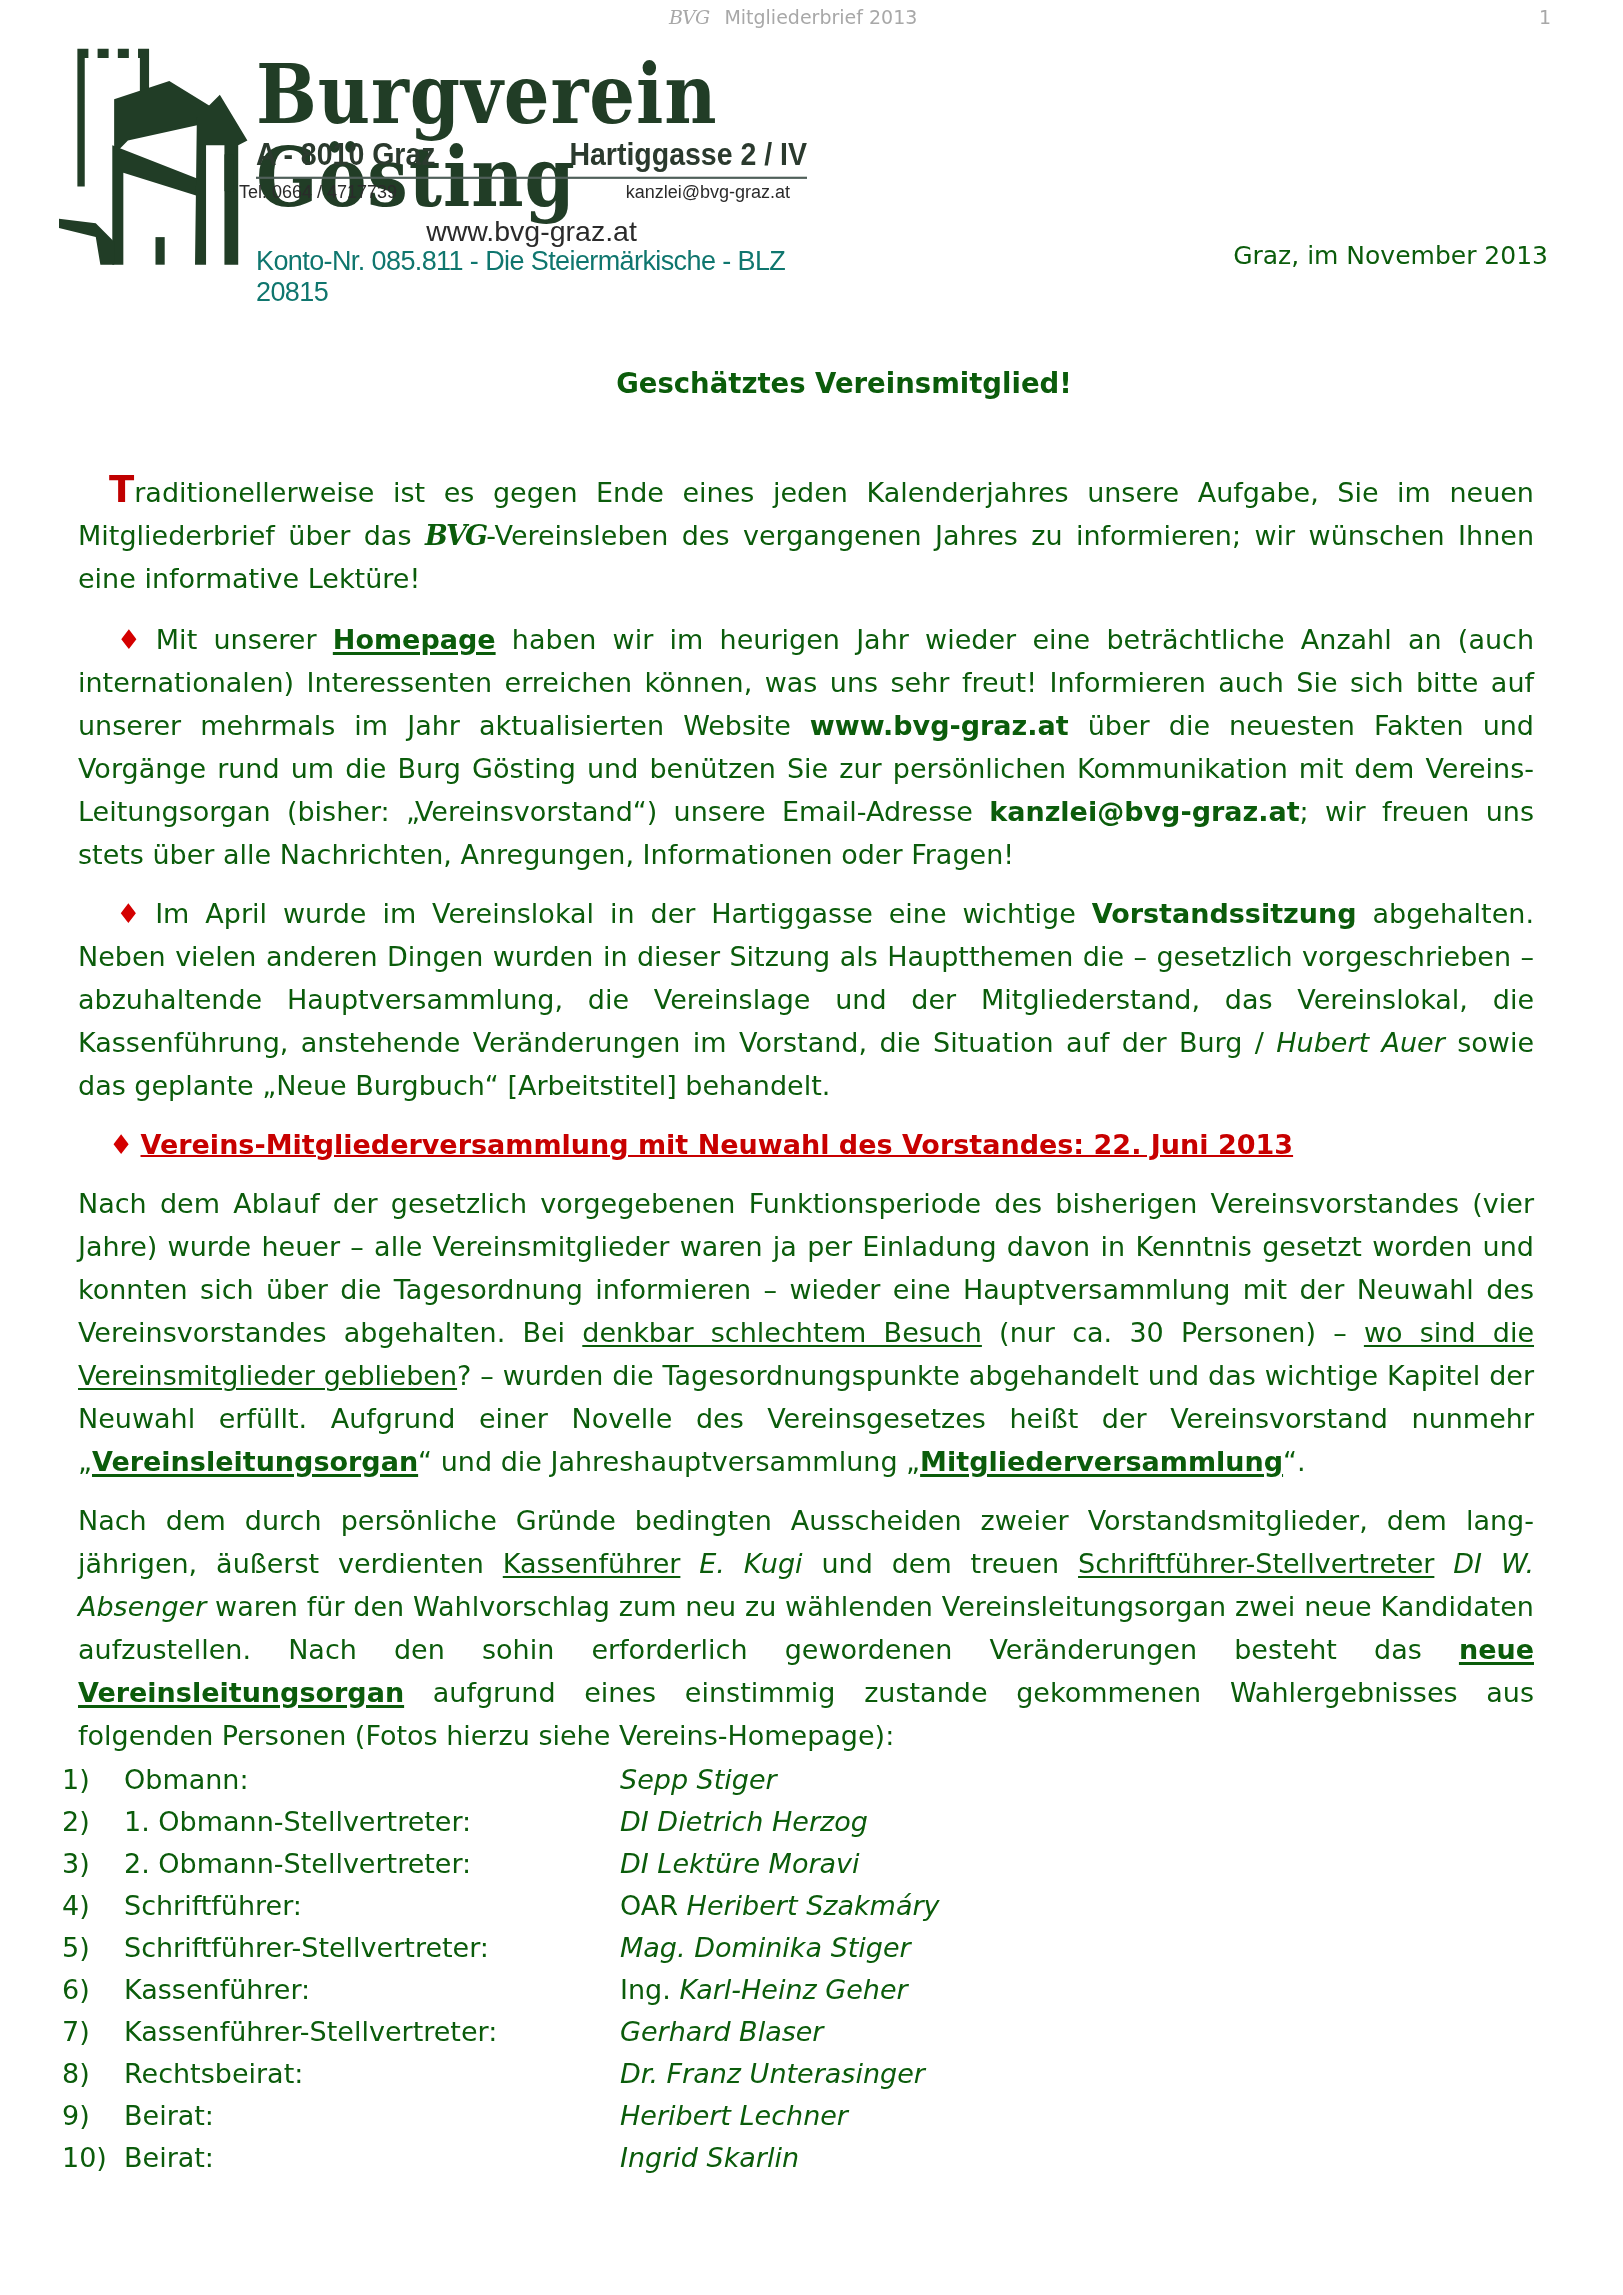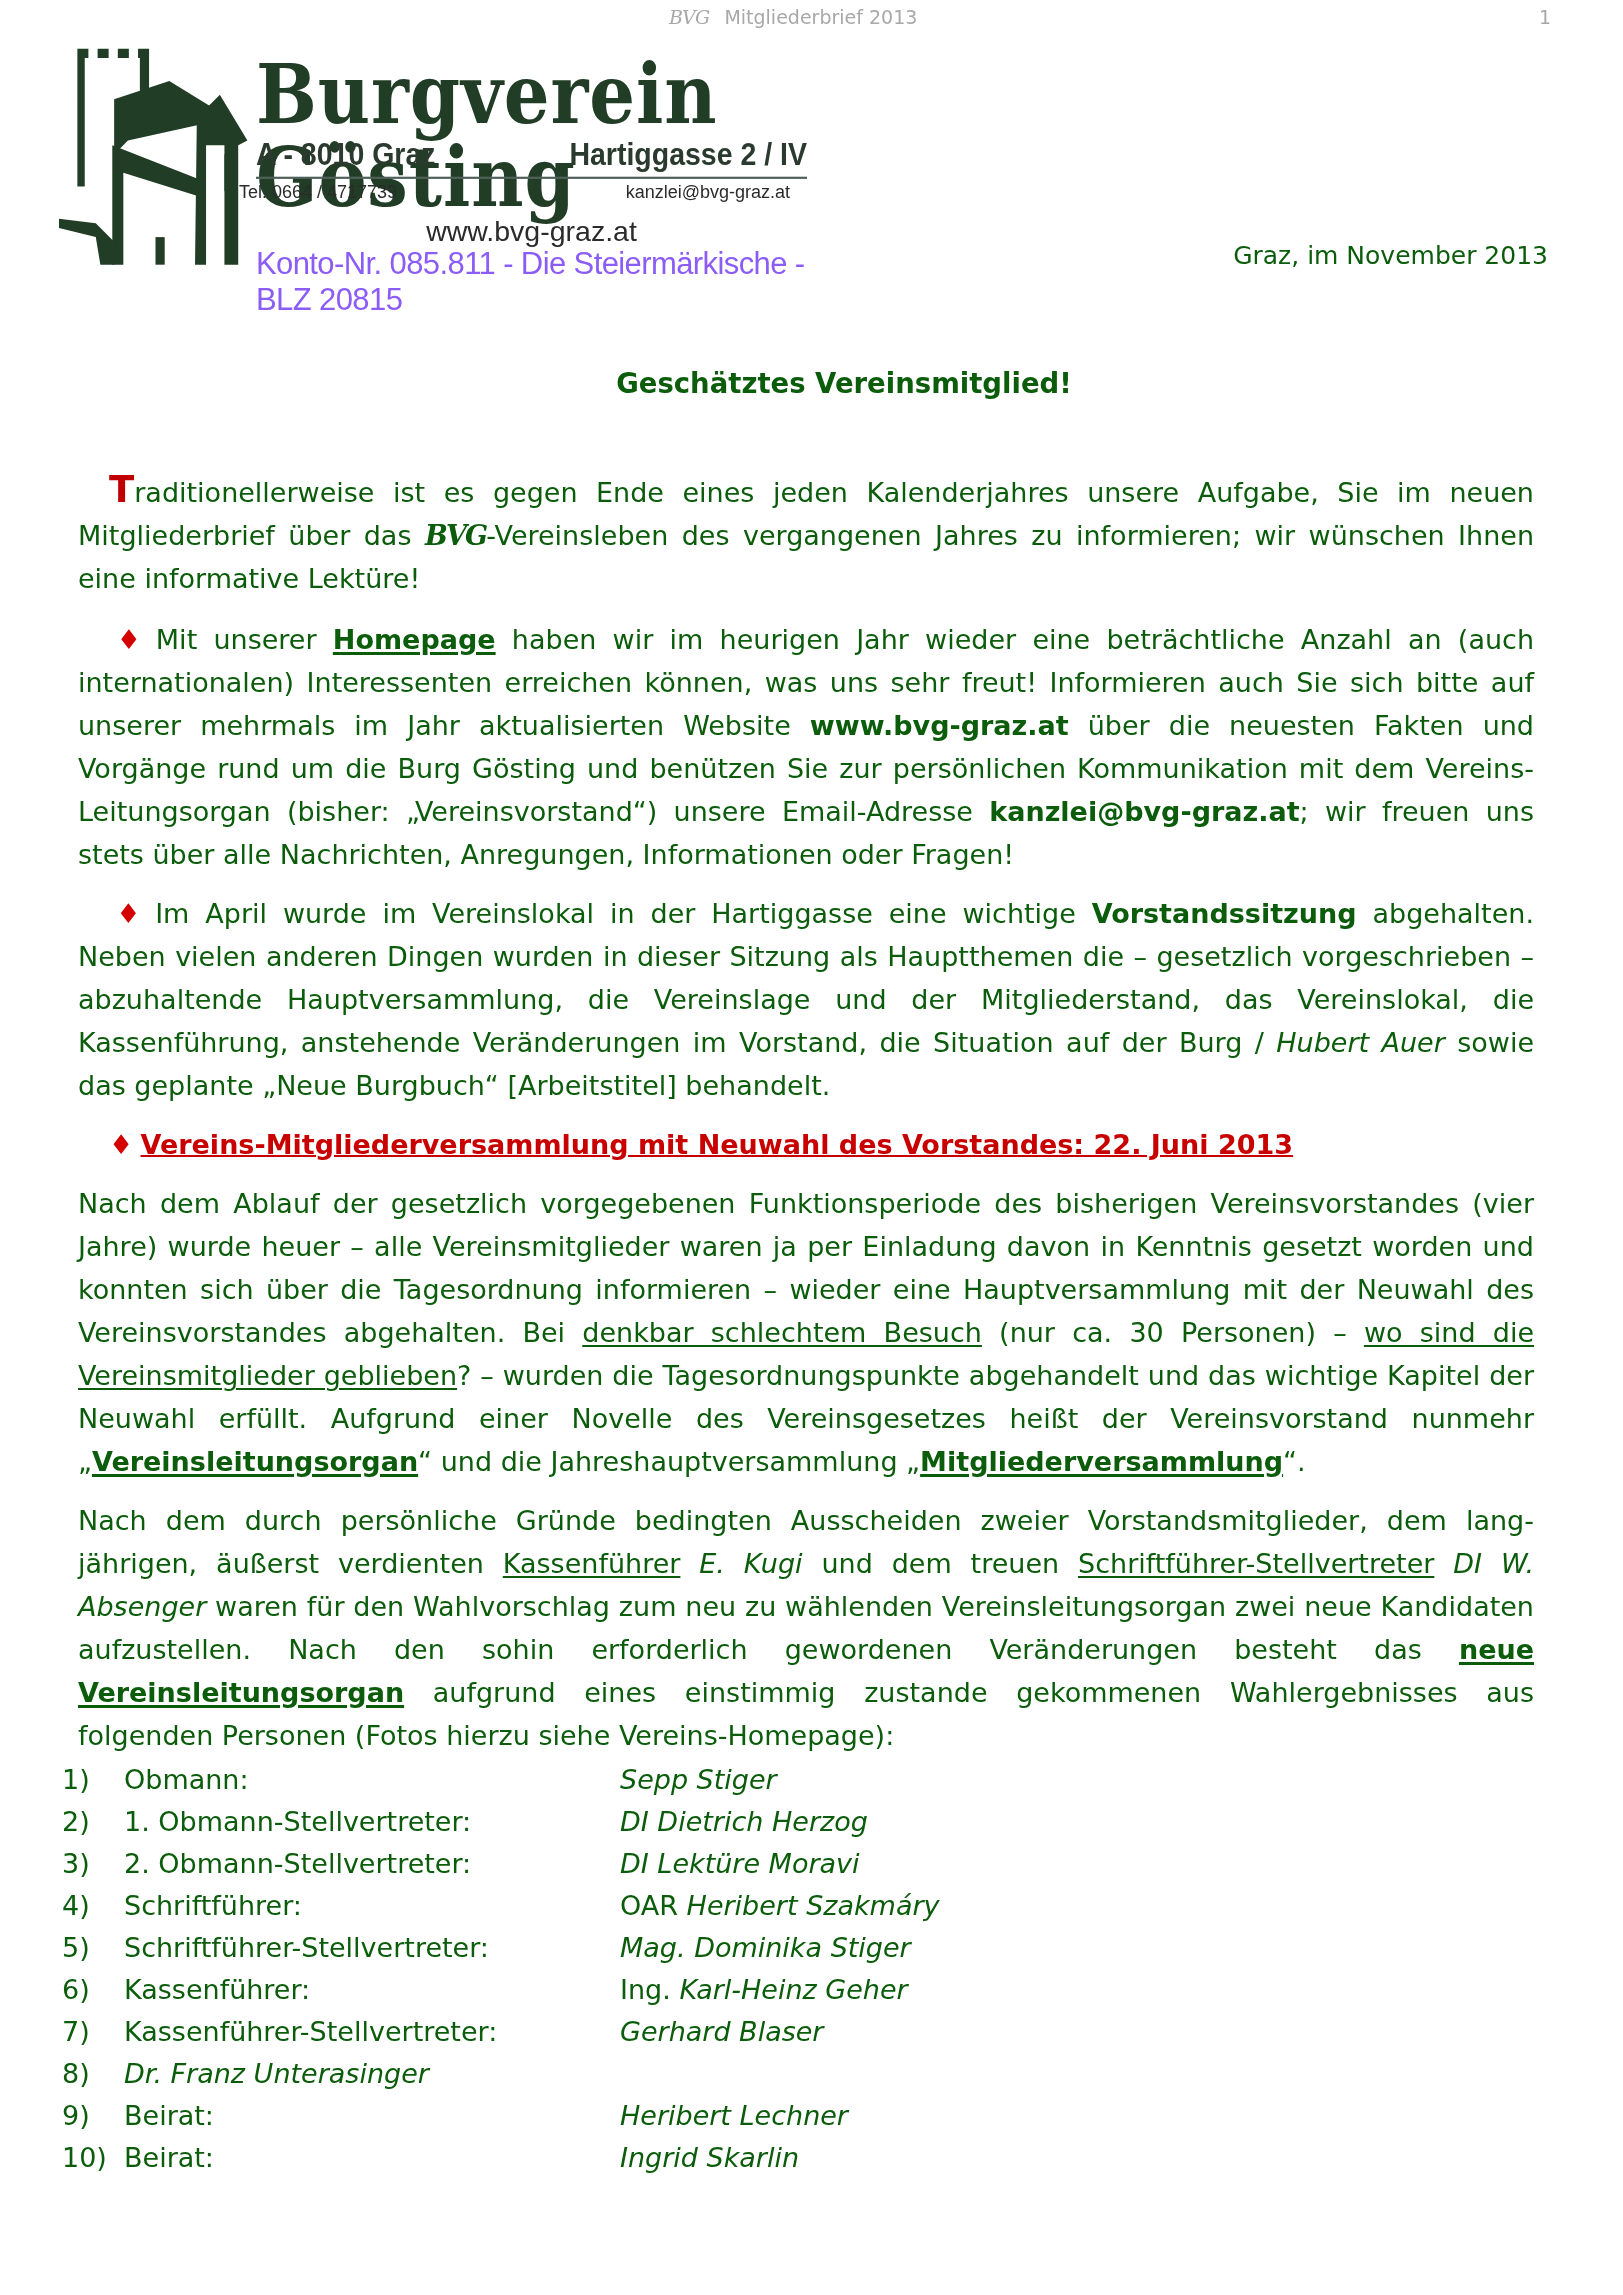--- a/index.html
+++ b/index.html
@@ -13,21 +13,21 @@
   .logo-title { position: absolute; left: 197px; top: 9.2px; font-family: "DejaVu Serif", serif; font-weight: bold;
                 font-size: 72px; color: #213d26; letter-spacing: 0.9px; line-height: 1; transform: scaleY(1.15); transform-origin: left top; }
   .logo-addr { position: absolute; left: 197px; top: 92px; width: 551px; font-family: "Liberation Sans", sans-serif;
                font-weight: bold; font-size: 28.5px; color: #2b3a2e; border-bottom: 2.8px solid #50605a; padding-bottom: 3.7px;
                display: flex; justify-content: space-between; transform: scaleY(1.1); transform-origin: left top; }
   .logo-contact { position: absolute; left: 180px; top: 138px; width: 551px; font-family: "Liberation Sans", sans-serif;
                   font-size: 18px; color: #2b2b2b; display: flex; justify-content: space-between; }
   .logo-web { position: absolute; left: 197px; top: 171px; width: 551px; text-align: center;
               font-family: "Liberation Sans", sans-serif; font-size: 28.5px; color: #2b2b2b; }
   .logo-konto { position: absolute; left: 197px; top: 202px; width: 560px; font-family: "Liberation Sans", sans-serif;
-                font-size: 31px; color: #8b5cf6; letter-spacing: -0.6px; }
+                font-size: 27px; color: #0f766e; letter-spacing: -0.6px; }
   .castle { position: absolute; left: 0; top: 0; width: 193px; height: 230px; }
 
   .date { position: absolute; top: 241px; right: 76px; font-size: 25px; color: #0b5c0b; }
   .greeting { position: absolute; top: 367px; left: 0; width: 1624px; text-align: center; font-weight: bold; font-size: 27.5px; color: #0b5c0b; padding-left: 32px; }
 
   .body-text { position: absolute; left: 62px; width: 1488px; font-size: 27px; line-height: 43px; text-align: justify; color: #0b5c0b; }
   .body-text p { margin: 16px; }
   .dropcap { color: #c00000; font-weight: bold; font-size: 37px; }
   .bvg-inline { font-family: "DejaVu Serif", serif; font-style: italic; font-weight: bold; letter-spacing: -1.8px; }
   .diamond { color: #d40000; margin-right: 7.3px; }
@@ -131,20 +131,21 @@
       <span class="board-role">Kassenführer:</span>
       <span class="board-name"><span class="plain">Ing. </span><span>Karl-Heinz Geher</span></span>
     </div>
   <div class="board-row">
       <span class="board-num">7)</span>
       <span class="board-role">Kassenführer-Stellvertreter:</span>
       <span class="board-name"><span class="plain"></span><span>Gerhard Blaser</span></span>
     </div>
   <div class="board-row">
       <span class="board-num">8)</span>
+      <span class="board-role">Rechtsbeirat:</span>
       <span class="board-name"><span class="plain"></span><span>Dr. Franz Unterasinger</span></span>
     </div>
   <div class="board-row">
       <span class="board-num">9)</span>
       <span class="board-role">Beirat:</span>
       <span class="board-name"><span class="plain"></span><span>Heribert Lechner</span></span>
     </div>
   <div class="board-row">
       <span class="board-num">10)</span>
       <span class="board-role">Beirat:</span>

